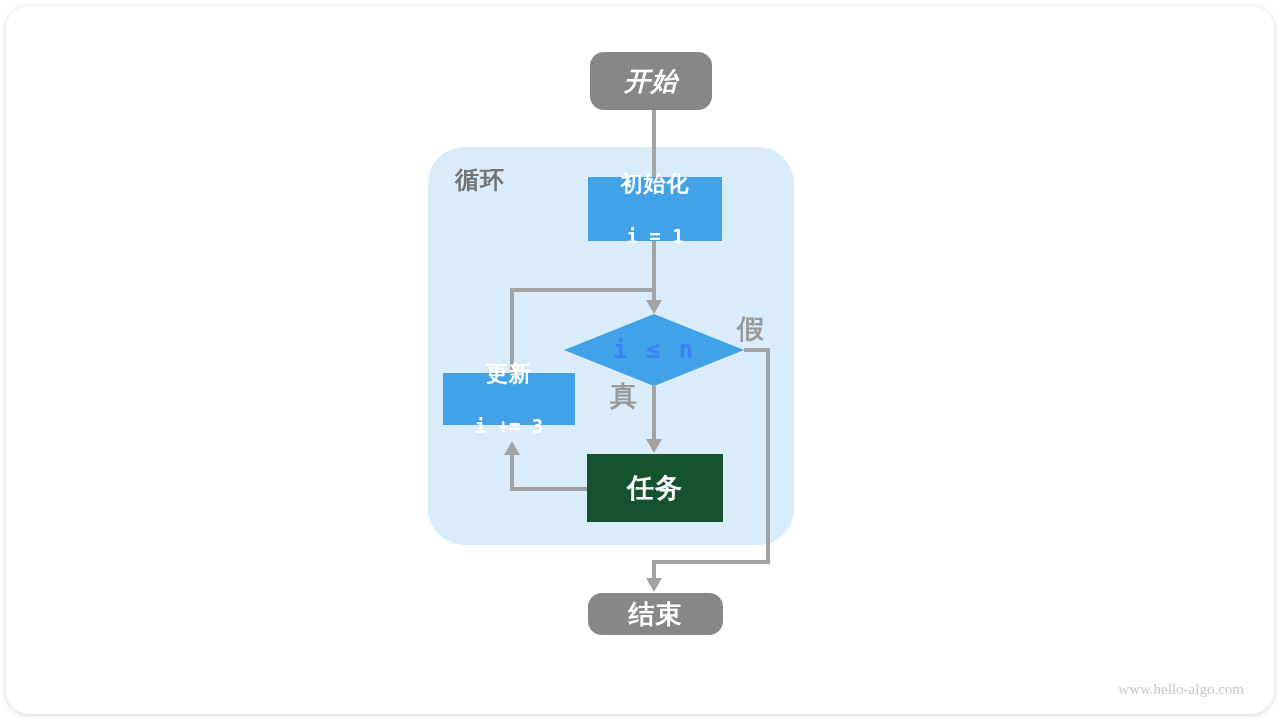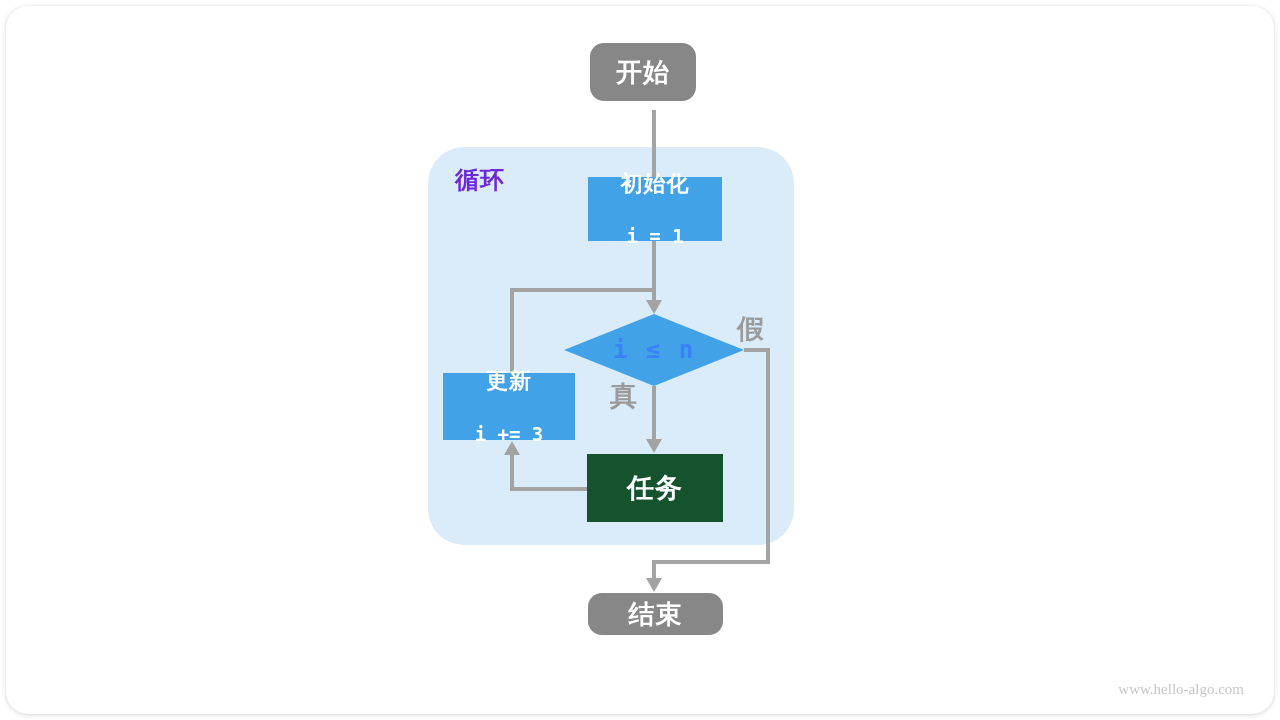--- a/index.html
+++ b/index.html
@@ -4,33 +4,33 @@
 <style>
   * { margin: 0; padding: 0; box-sizing: border-box; }
   html, body { width: 1280px; height: 720px; background: #ffffff; overflow: hidden;
     font-family: "Liberation Sans", sans-serif; }
   .stage { position: absolute; left: 0; top: 0; width: 1280px; height: 720px; }
   .card { position: absolute; inset: 6px; background: #ffffff; border-radius: 22px;
     box-shadow: 0 1px 5px rgba(0,0,0,0.16), 0 0 1px rgba(0,0,0,0.08); }
 
   .loop-region { position: absolute; left: 428px; top: 147px; width: 366px; height: 398px;
     background: #DAECFA; border-radius: 36px; }
-  .loop-label { position: absolute; left: 27px; top: 17px; color: #6d28d9;
+  .loop-label { position: absolute; left: 27px; top: 17px; color: #737373;
     font-size: 24px; font-weight: bold; letter-spacing: 1px; text-align: center; }
 
   svg.connectors { position: absolute; left: 0; top: 0; width: 1280px; height: 720px; }
 
   .node { position: absolute; display: flex; flex-direction: column; align-items: center;
     justify-content: center; color: #ffffff; font-weight: bold; text-align: center; }
   .node-gray { background: #878787; border-radius: 14px; font-size: 26px; letter-spacing: 1px; }
   .node-blue { background: #41A2E8; }
   .node-green { background: #14532d; font-size: 27px; letter-spacing: 1px; }
-  .node-start { left: 590px; top: 43px; width: 106px; height: 58px; }
+  .node-start { left: 590px; top: 52px; width: 122px; height: 58px; font-style: italic; }
   .node-init { left: 588px; top: 177px; width: 134px; height: 64px; }
-  .node-update { left: 443px; top: 373px; width: 132px; height: 67px; }
+  .node-update { left: 443px; top: 373px; width: 132px; height: 52px; }
   .node-task { left: 587px; top: 454px; width: 136px; height: 68px; }
   .node-end { left: 588px; top: 593px; width: 135px; height: 42px; }
 
   .cjk-line { font-size: 22px; line-height: 1.25; letter-spacing: 1px; }
   .code-line { font-family: "DejaVu Sans Mono", monospace; font-size: 19px;
     font-weight: bold; line-height: 1.2; margin-top: 28px; }
 
   .diamond-text { position: absolute; left: 584px; top: 330px; width: 140px; height: 40px;
     line-height: 40px; text-align: center; color: #3b82f6; font-weight: bold;
     font-family: "DejaVu Sans Mono", monospace; font-size: 24px; letter-spacing: 2px; }

